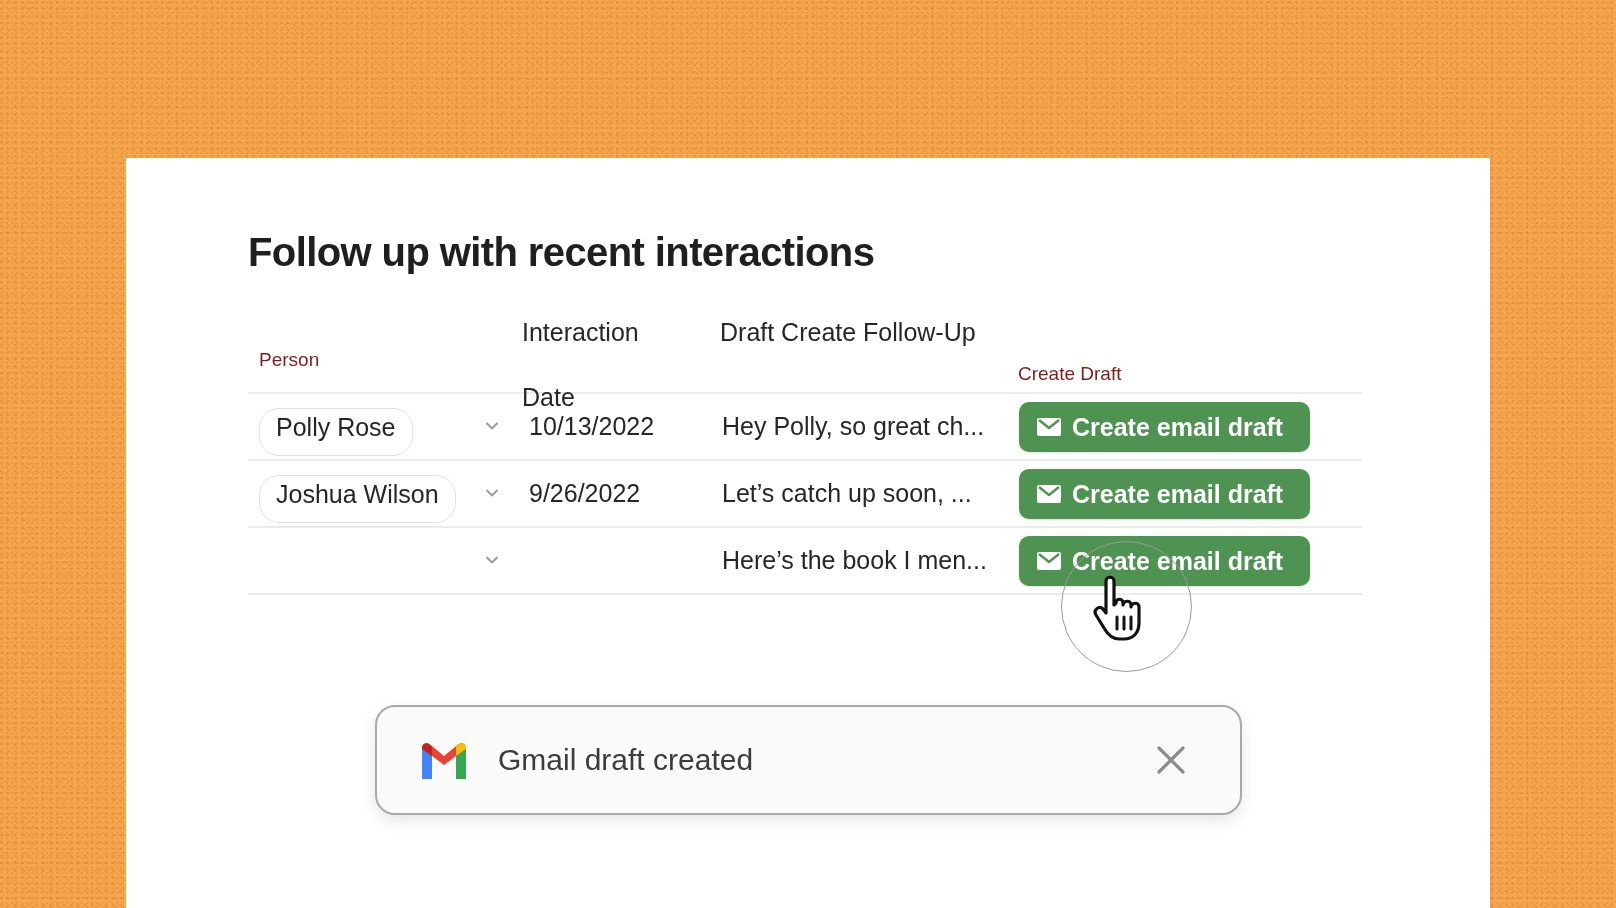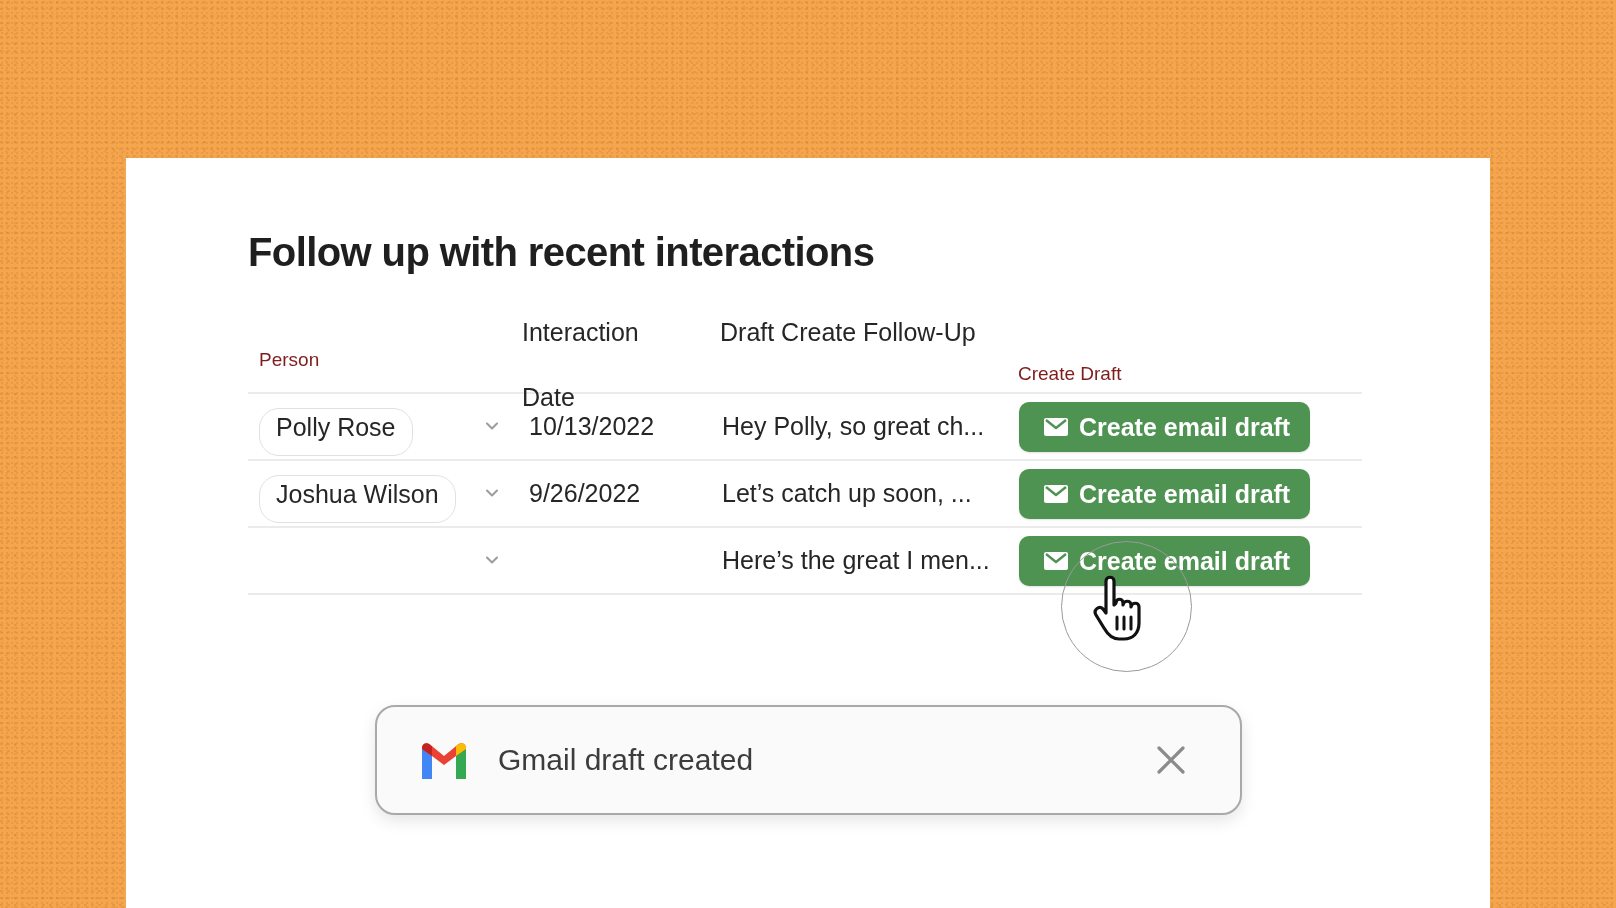--- a/index.html
+++ b/index.html
@@ -89,21 +89,21 @@
   .btn {
     position: absolute;
     left: 771px; top: 8px;
     width: 291px; height: 50px;
     background: #4e9352;
     border-radius: 10px;
     color: #ffffff;
     font-size: 25px;
     font-weight: 700;
     display: flex; align-items: center;
-    padding-left: 25px;
+    padding-left: 18px;
     white-space: nowrap;
     box-shadow: 0 1px 2px rgba(0,0,0,0.12);
     cursor: pointer;
   }
   .btn .mail { width: 24px; height: 18px; margin-right: 11px; flex: none; }
   .cursor-ring {
     position: absolute;
     left: 1061px; top: 541px;
     width: 131px; height: 131px;
     border: 1.5px solid #9a9a9a;
@@ -189,21 +189,21 @@
           <path d="M2 2 L12 10 L22 2" fill="none" stroke="#4e9352" stroke-width="2.4" stroke-linejoin="round"></path>
         </svg>
       <span>Create email draft</span>
     </div>
   </div>
 
   <div class="row">
     <svg class="chev" viewBox="0 0 16 16">
         <path d="M3 5.5 L8 10.5 L13 5.5" fill="none" stroke="#9b9b9b" stroke-width="2" stroke-linecap="round" stroke-linejoin="round"></path>
       </svg>
-    <span class="draft">Here’s the great I men...</span>
+    <span class="draft">Here’s the book I men...</span>
     <div class="btn">
       <svg class="mail" viewBox="0 0 24 18">
           <rect x="0" y="0" width="24" height="18" rx="2" fill="#fff"></rect>
           <path d="M2 2 L12 10 L22 2" fill="none" stroke="#4e9352" stroke-width="2.4" stroke-linejoin="round"></path>
         </svg>
       <span>Create email draft</span>
     </div>
   </div>
 </div>
 

